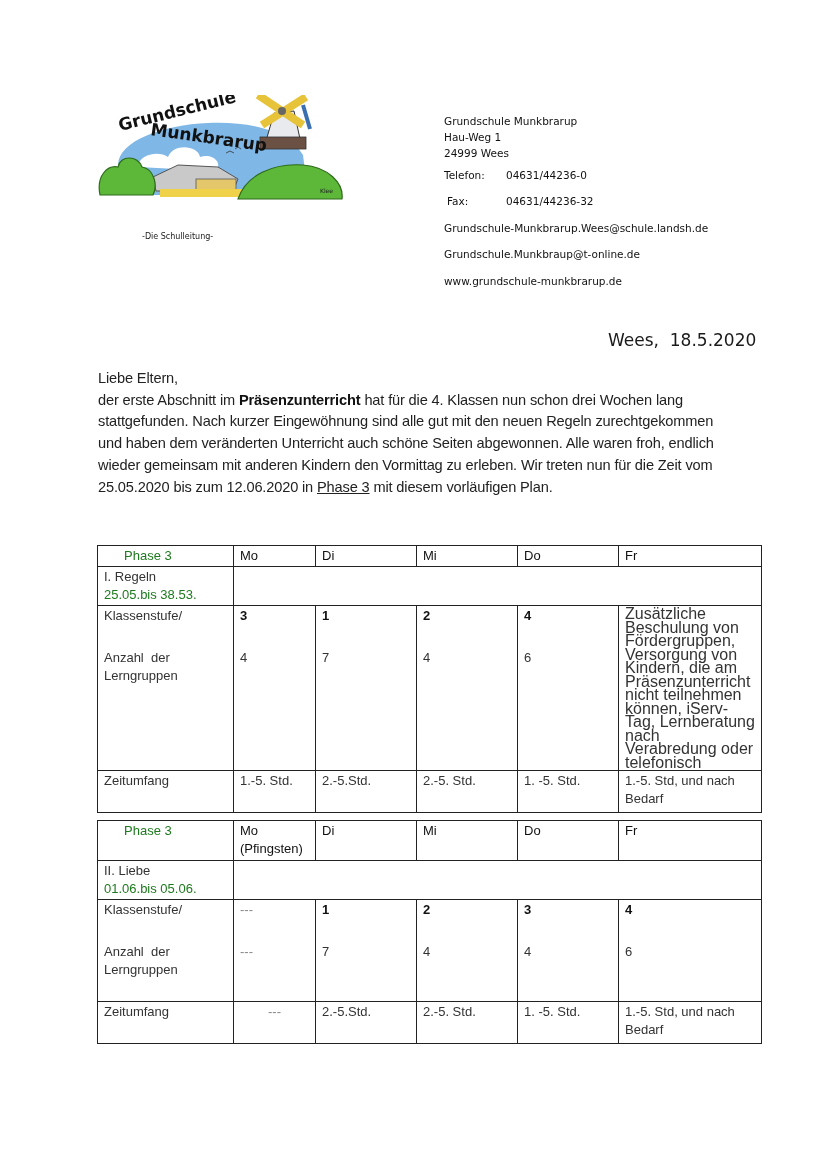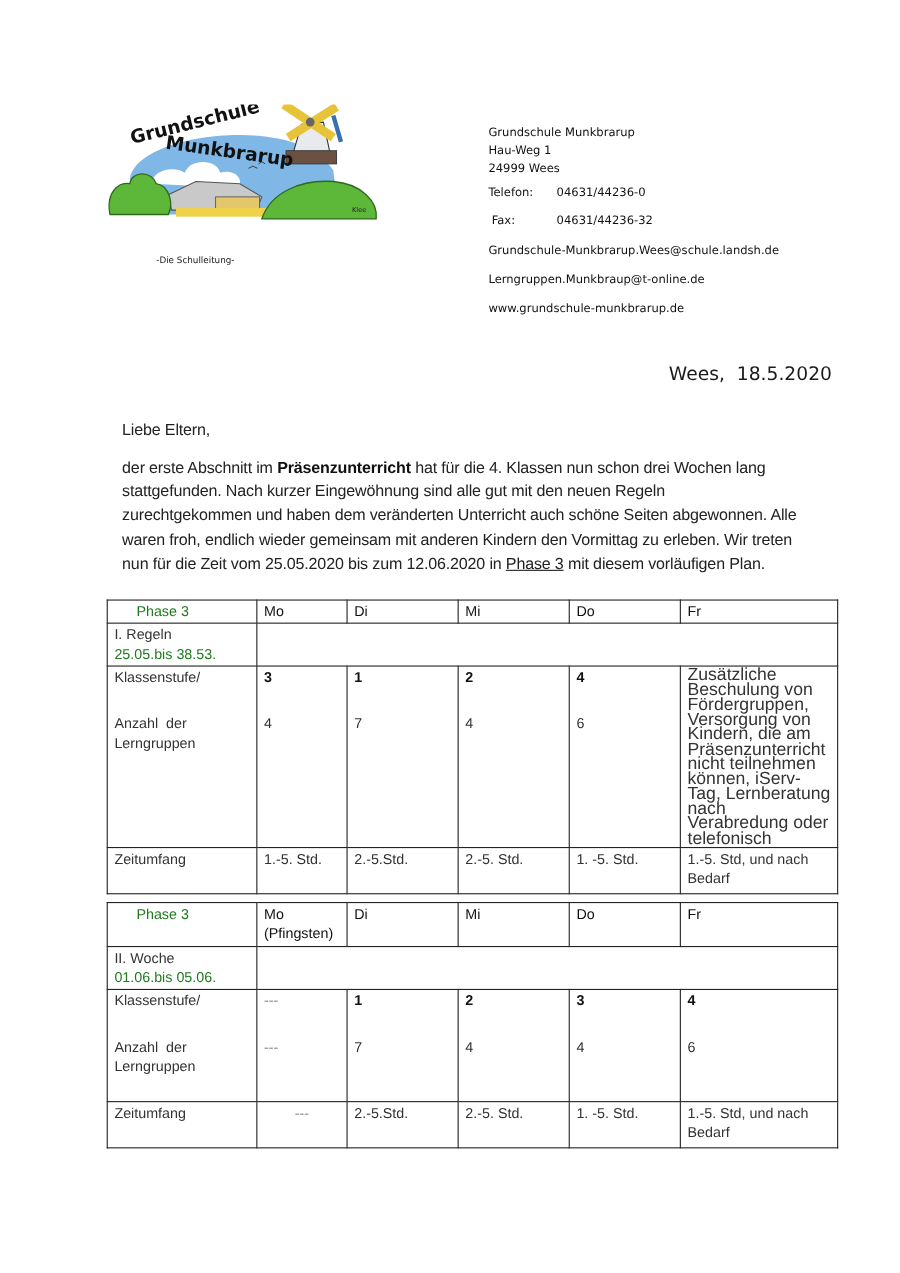--- a/index.html
+++ b/index.html
@@ -19,21 +19,21 @@
   #addr-tel { top: 169px; left: 444px; }
   #addr-fax { top: 195px; left: 447px; }
   #addr-email1 { top: 222px; left: 444px; }
   #addr-email2 { top: 248px; left: 444px; }
   #addr-web { top: 275px; left: 444px; }
 
   #date-line { left: 608px; top: 330px; font-size: 17px; font-family: "DejaVu Sans", sans-serif; }
 
   
   #letter { left: 98px; top: 368px; width: 640px; font-size: 14.6px; line-height: 21.7px; color: #222; font-family: "Liberation Sans", sans-serif; letter-spacing: -0.15px; }
-  #letter p { margin: 13px; }
+  #letter p { margin: 0; }
   #letter b { font-weight: bold; color: #111; }
   #letter u { text-decoration: underline; }
 
   
   table.plan { position: absolute; border-collapse: collapse; font-family: "Liberation Sans", sans-serif; font-size: 13px; color: #333; table-layout: fixed; }
   table.plan td { border: 1px solid #222; vertical-align: top; padding: 1px 6px; line-height: 18px; }
   .green { color: #1e7a1e; }
   .phase-hd { padding-left: 26px !important; }
   .bold { color: #111; font-weight: bold; }
   .small { font-size: 16px; line-height: 13.5px !important; color: #333; }
@@ -87,21 +87,21 @@
 </div>
 <div id="addr-tel" class="abs comic contact-row">
   <span class="lbl">Telefon:</span>
   <span>04631/44236-0</span>
 </div>
 <div id="addr-fax" class="abs comic contact-row">
   <span class="lbl" style="width:59px">Fax:</span>
   <span>04631/44236-32</span>
 </div>
 <div id="addr-email1" class="abs comic">Grundschule-Munkbrarup.Wees@schule.landsh.de</div>
-<div id="addr-email2" class="abs comic">Lerngruppen.Munkbraup@t-online.de</div>
+<div id="addr-email2" class="abs comic">Grundschule.Munkbraup@t-online.de</div>
 <div id="addr-web" class="abs comic">www.grundschule-munkbrarup.de</div>
 
 <div id="date-line" class="abs" style="white-space:pre">Wees,  18.5.2020</div>
 
 <div id="letter" class="abs">
   <p>Liebe Eltern,</p>
   <p><span>der erste Abschnitt im </span><b>Präsenzunterricht</b><span> hat für die 4. Klassen nun schon drei Wochen lang stattgefunden. Nach kurzer Eingewöhnung sind alle gut mit den neuen Regeln zurechtgekommen und haben dem veränderten Unterricht auch schöne Seiten abgewonnen. Alle waren froh, endlich wieder gemeinsam mit anderen Kindern den Vormittag zu erleben. Wir treten nun für die Zeit vom 25.05.2020 bis zum 12.06.2020 in </span><u>Phase 3</u><span> mit diesem vorläufigen Plan.</span></p>
 </div>
 
 <table id="table1" class="plan">
@@ -185,21 +185,21 @@
       <div>Mo</div>
       <div>(Pfingsten)</div>
     </td>
     <td style="color:#111">Di</td>
     <td style="color:#111">Mi</td>
     <td style="color:#111">Do</td>
     <td style="color:#111">Fr</td>
   </tr>
   <tr>
     <td>
-      <div>II. Woche</div>
+      <div>II. Liebe</div>
       <div class="green">01.06.bis 05.06.</div>
     </td>
     <td colspan="5"></td>
   </tr>
   <tr style="height:102px">
     <td>
       <div>Klassenstufe/</div>
       <div style="height:24px"></div>
       <div style="white-space:pre">Anzahl  der</div>
       <div>Lerngruppen</div>

